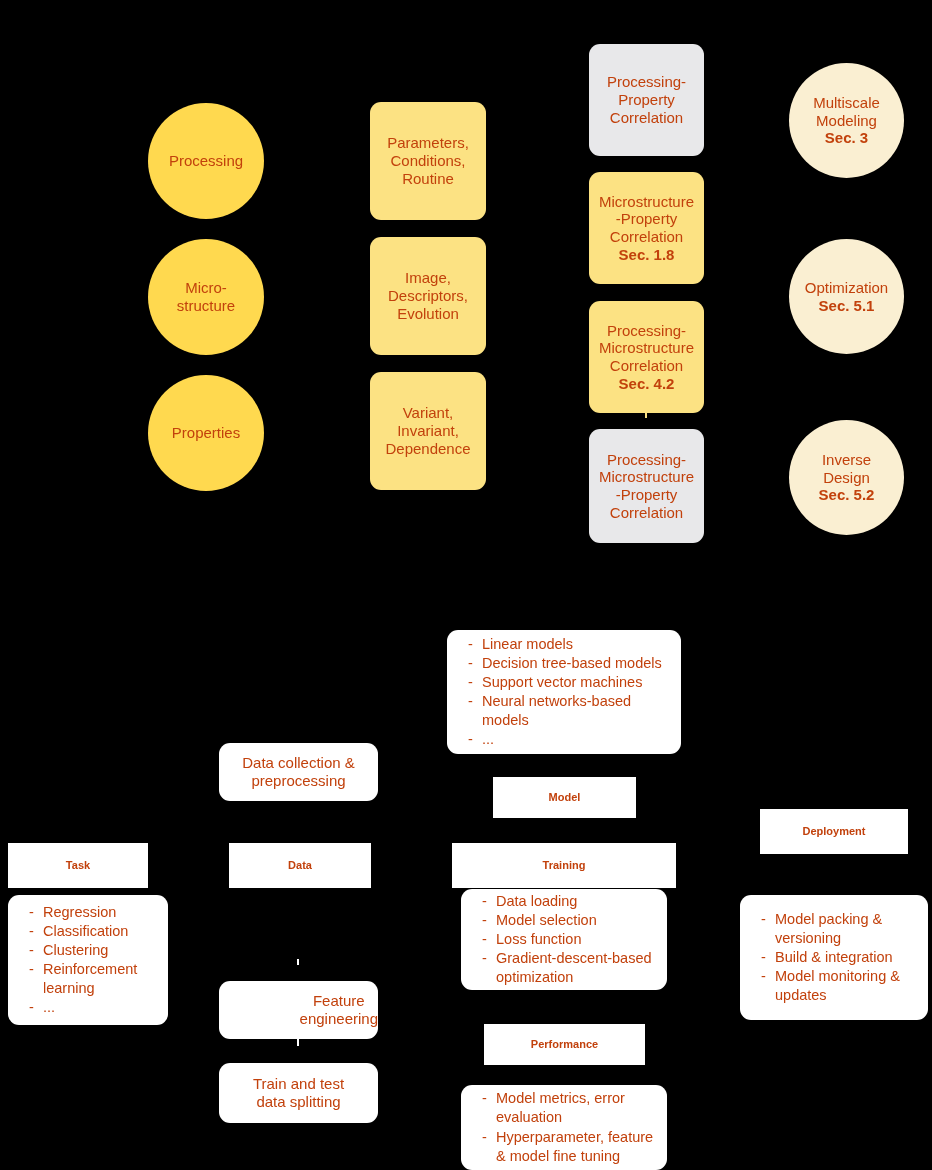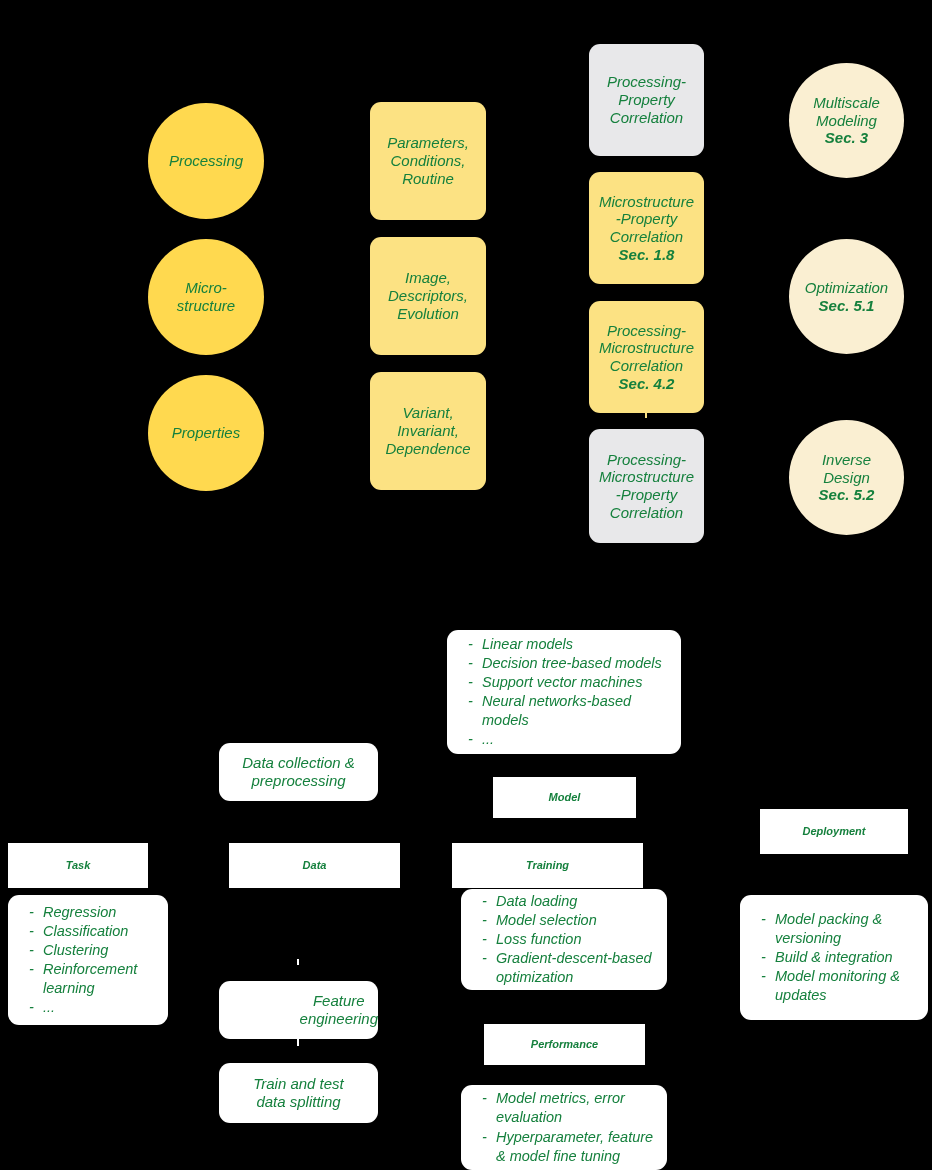--- a/index.html
+++ b/index.html
@@ -25,23 +25,22 @@
   
   .node {
     position: absolute;
     box-sizing: border-box;
     display: flex;
     flex-direction: column;
     align-items: center;
     justify-content: center;
     text-align: center;
     line-height: 1.18;
-    color: #15803d;
+    color: #c2410c;
     font-size: 15px;
-    font-style: italic;
   }
 
   .circle {
     border-radius: 50%;
     box-shadow: 2px 2px 2px rgba(0,0,0,0.55);
   }
   .circle-bright { background: #FFD94F; }
   .circle-cream  { background: #FAEFD2; }
 
   .rrect {
@@ -199,25 +198,25 @@
 
   <div class="node rrect box-white multiline" style="left:219px; top:743px; width:159px; height:58px;">
     <span>Data collection &amp;
 preprocessing</span>
   </div>
 
   <div class="node sqrect" style="left:8px; top:834px; width:140px; height:45px;">
     <span>Task</span>
   </div>
 
-  <div class="node sqrect" style="left:229px; top:834px; width:171px; height:45px;">
+  <div class="node sqrect" style="left:229px; top:834px; width:142px; height:45px;">
     <span>Data</span>
   </div>
 
-  <div class="node sqrect" style="left:452px; top:834px; width:191px; height:45px;">
+  <div class="node sqrect" style="left:452px; top:834px; width:224px; height:45px;">
     <span>Training</span>
   </div>
 
   <div class="node sqrect" style="left:760px; top:800px; width:148px; height:45px;">
     <span>Deployment</span>
   </div>
 
   <div class="node rrect box-white listbox" style="left:8px; top:895px; width:160px; height:130px;">
     <ul>
       <li>Regression</li>

